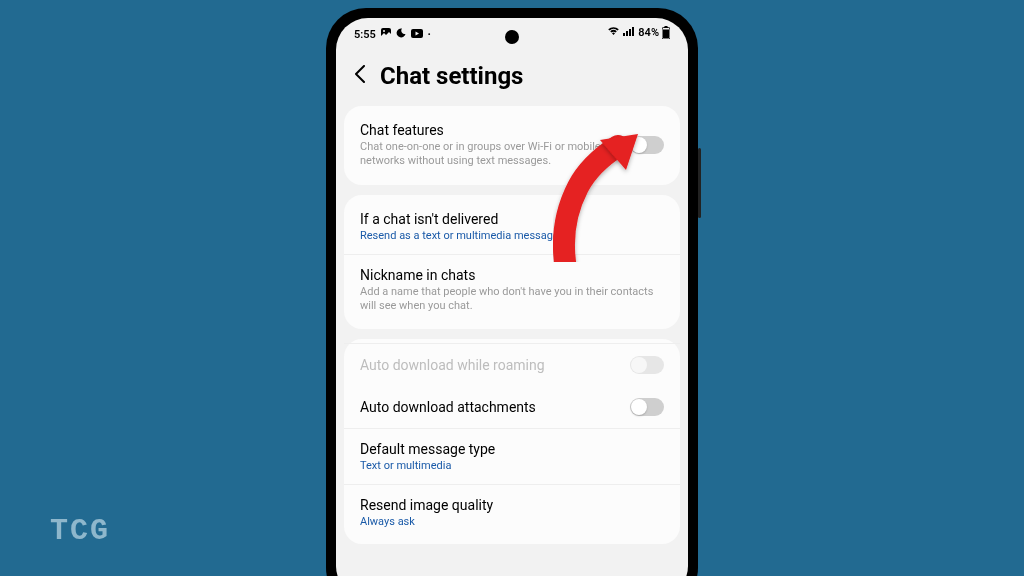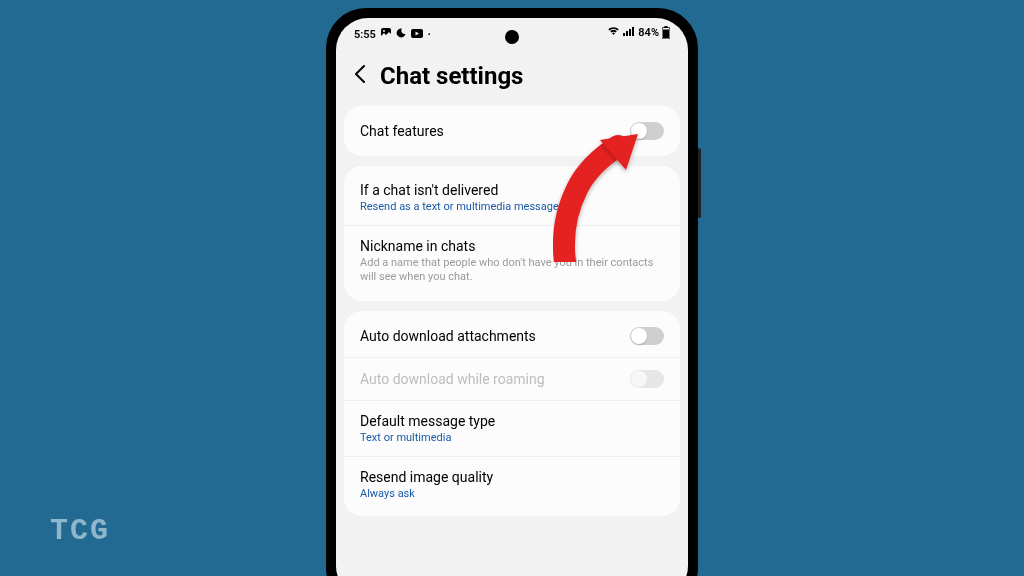--- a/index.html
+++ b/index.html
@@ -209,20 +209,21 @@
       </span>
       <span class="title">Chat settings</span>
     </div>
 
     <div class="content">
 
       <div class="card">
         <div class="row">
           <div class="row-body">
             <div class="row-title">Chat features</div>
+            <div class="row-sub">Chat one-on-one or in groups over Wi-Fi or mobile networks without using text messages.</div>
           </div>
           <div class="toggle"></div>
         </div>
       </div>
 
       <div class="card">
         <div class="row">
           <div class="row-body">
             <div class="row-title">If a chat isn't delivered</div>
             <div class="row-link">Resend as a text or multimedia message</div>
@@ -230,31 +231,31 @@
         </div>
         <div class="row divider">
           <div class="row-body">
             <div class="row-title">Nickname in chats</div>
             <div class="row-sub">Add a name that people who don't have you in their contacts will see when you chat.</div>
           </div>
         </div>
       </div>
 
       <div class="card">
+        <div class="row divider">
+          <div class="row-body">
+            <div class="row-title disabled">Auto download while roaming</div>
+          </div>
+          <div class="toggle disabled"></div>
+        </div>
         <div class="row">
           <div class="row-body">
             <div class="row-title">Auto download attachments</div>
           </div>
           <div class="toggle"></div>
-        </div>
-        <div class="row divider">
-          <div class="row-body">
-            <div class="row-title disabled">Auto download while roaming</div>
-          </div>
-          <div class="toggle disabled"></div>
         </div>
         <div class="row divider">
           <div class="row-body">
             <div class="row-title">Default message type</div>
             <div class="row-link">Text or multimedia</div>
           </div>
         </div>
         <div class="row divider">
           <div class="row-body">
             <div class="row-title">Resend image quality</div>

